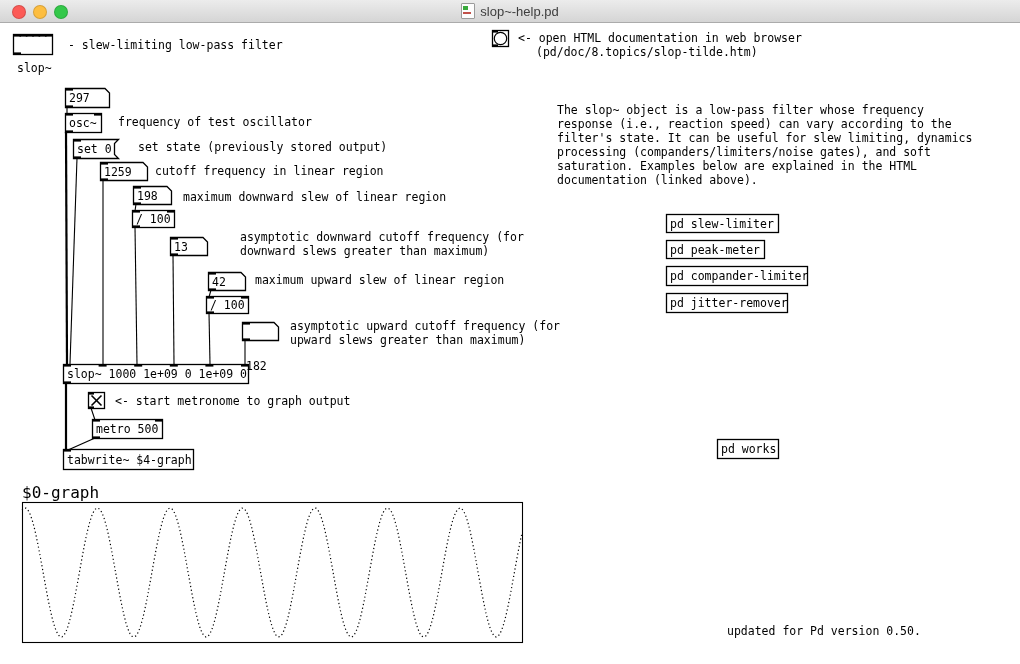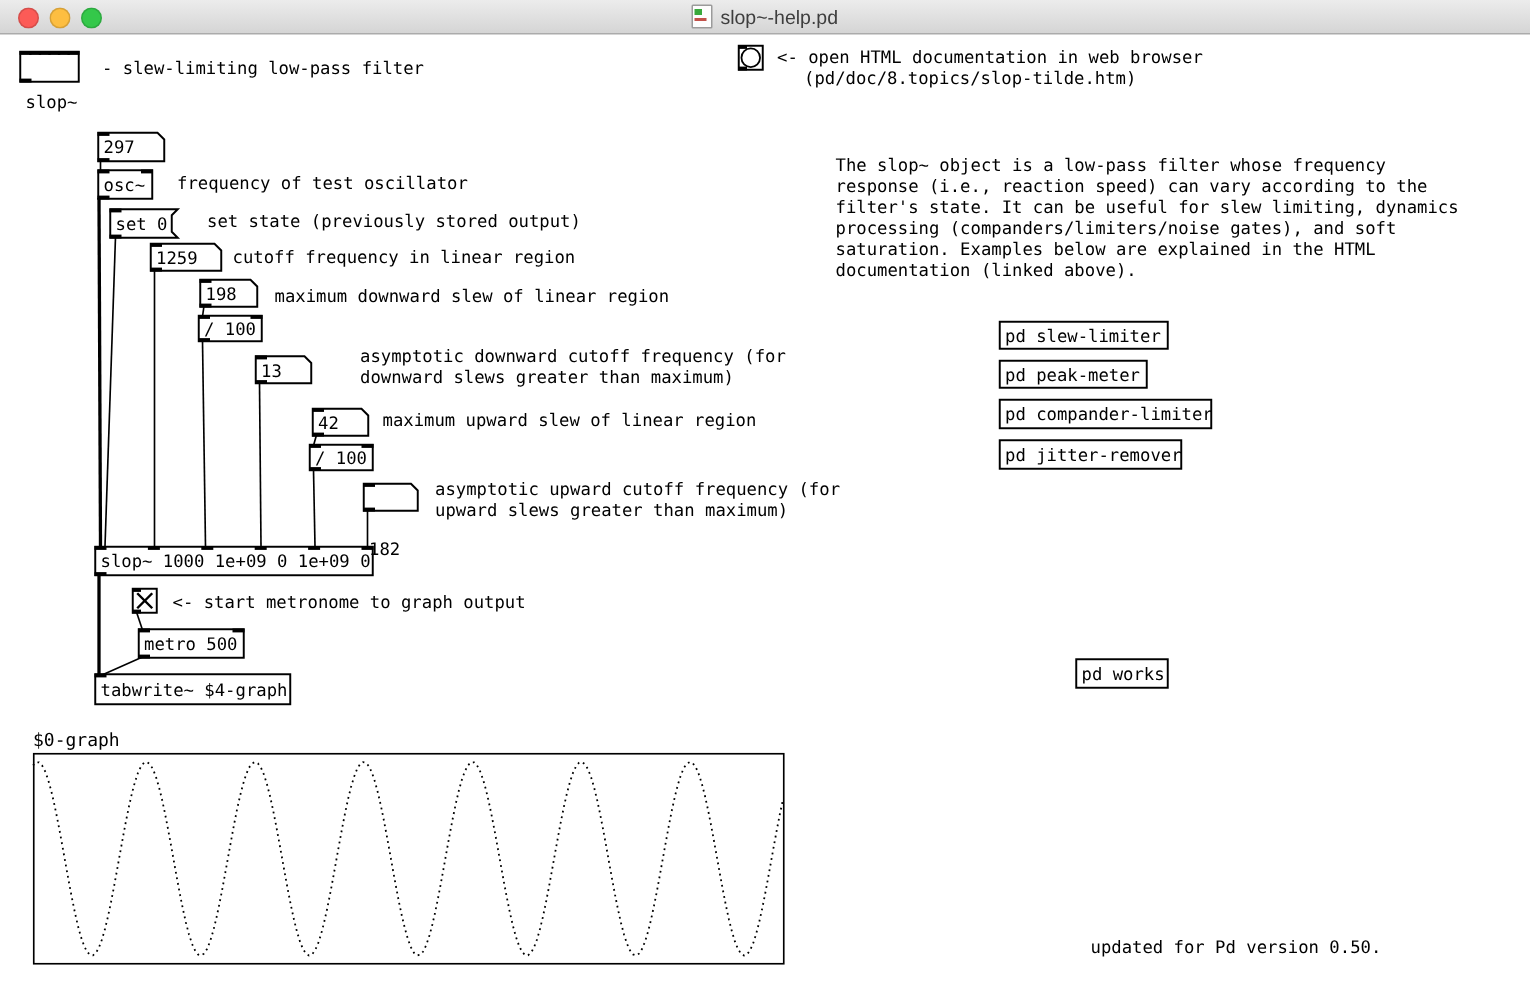--- a/index.html
+++ b/index.html
@@ -13,21 +13,21 @@
   .title-wrap{position:absolute;left:0;top:0;width:100%;height:22px;display:flex;align-items:center;justify-content:center;gap:5px;
     font-family:"Liberation Sans","DejaVu Sans",sans-serif;font-size:13px;color:#3e3e3e;}
   .doc-icon{position:relative;width:12px;height:14px;background:#fdfdfd;border:1px solid #9b9b9b;border-radius:1px;}
   .doc-icon::before{content:"";position:absolute;left:1px;top:2px;width:5px;height:4px;background:#39a93c;}
   .doc-icon::after{content:"";position:absolute;left:1px;top:8px;width:8px;height:2px;background:#c2514a;}
   
   #canvas{position:absolute;left:0;top:0;width:1020px;height:664px;}
   #patch-svg{position:absolute;left:0;top:0;}
   .bx-text{position:absolute;font-size:11.5px;line-height:14px;white-space:pre;color:#000;z-index:3;}
   .comment{position:absolute;font-size:11.5px;line-height:14px;white-space:pre;color:#000;z-index:2;}
-  .graph-label{position:absolute;font-size:12px;line-height:14px;color:#000;z-index:2;}
+  .graph-label{position:absolute;font-size:16px;line-height:14px;color:#000;z-index:2;}
 </style>
 </head>
 <body>
 
 <div id="window">
   <div id="canvas">
     <svg id="patch-svg" width="1020" height="664">
         <line x1="67" y1="107" x2="67" y2="114" stroke="#000000" stroke-width="1.1"></line>
         <line x1="66" y1="132" x2="67" y2="364" stroke="#000000" stroke-width="2.2"></line>
         <line x1="77" y1="158" x2="70" y2="364" stroke="#000000" stroke-width="1.1"></line>

